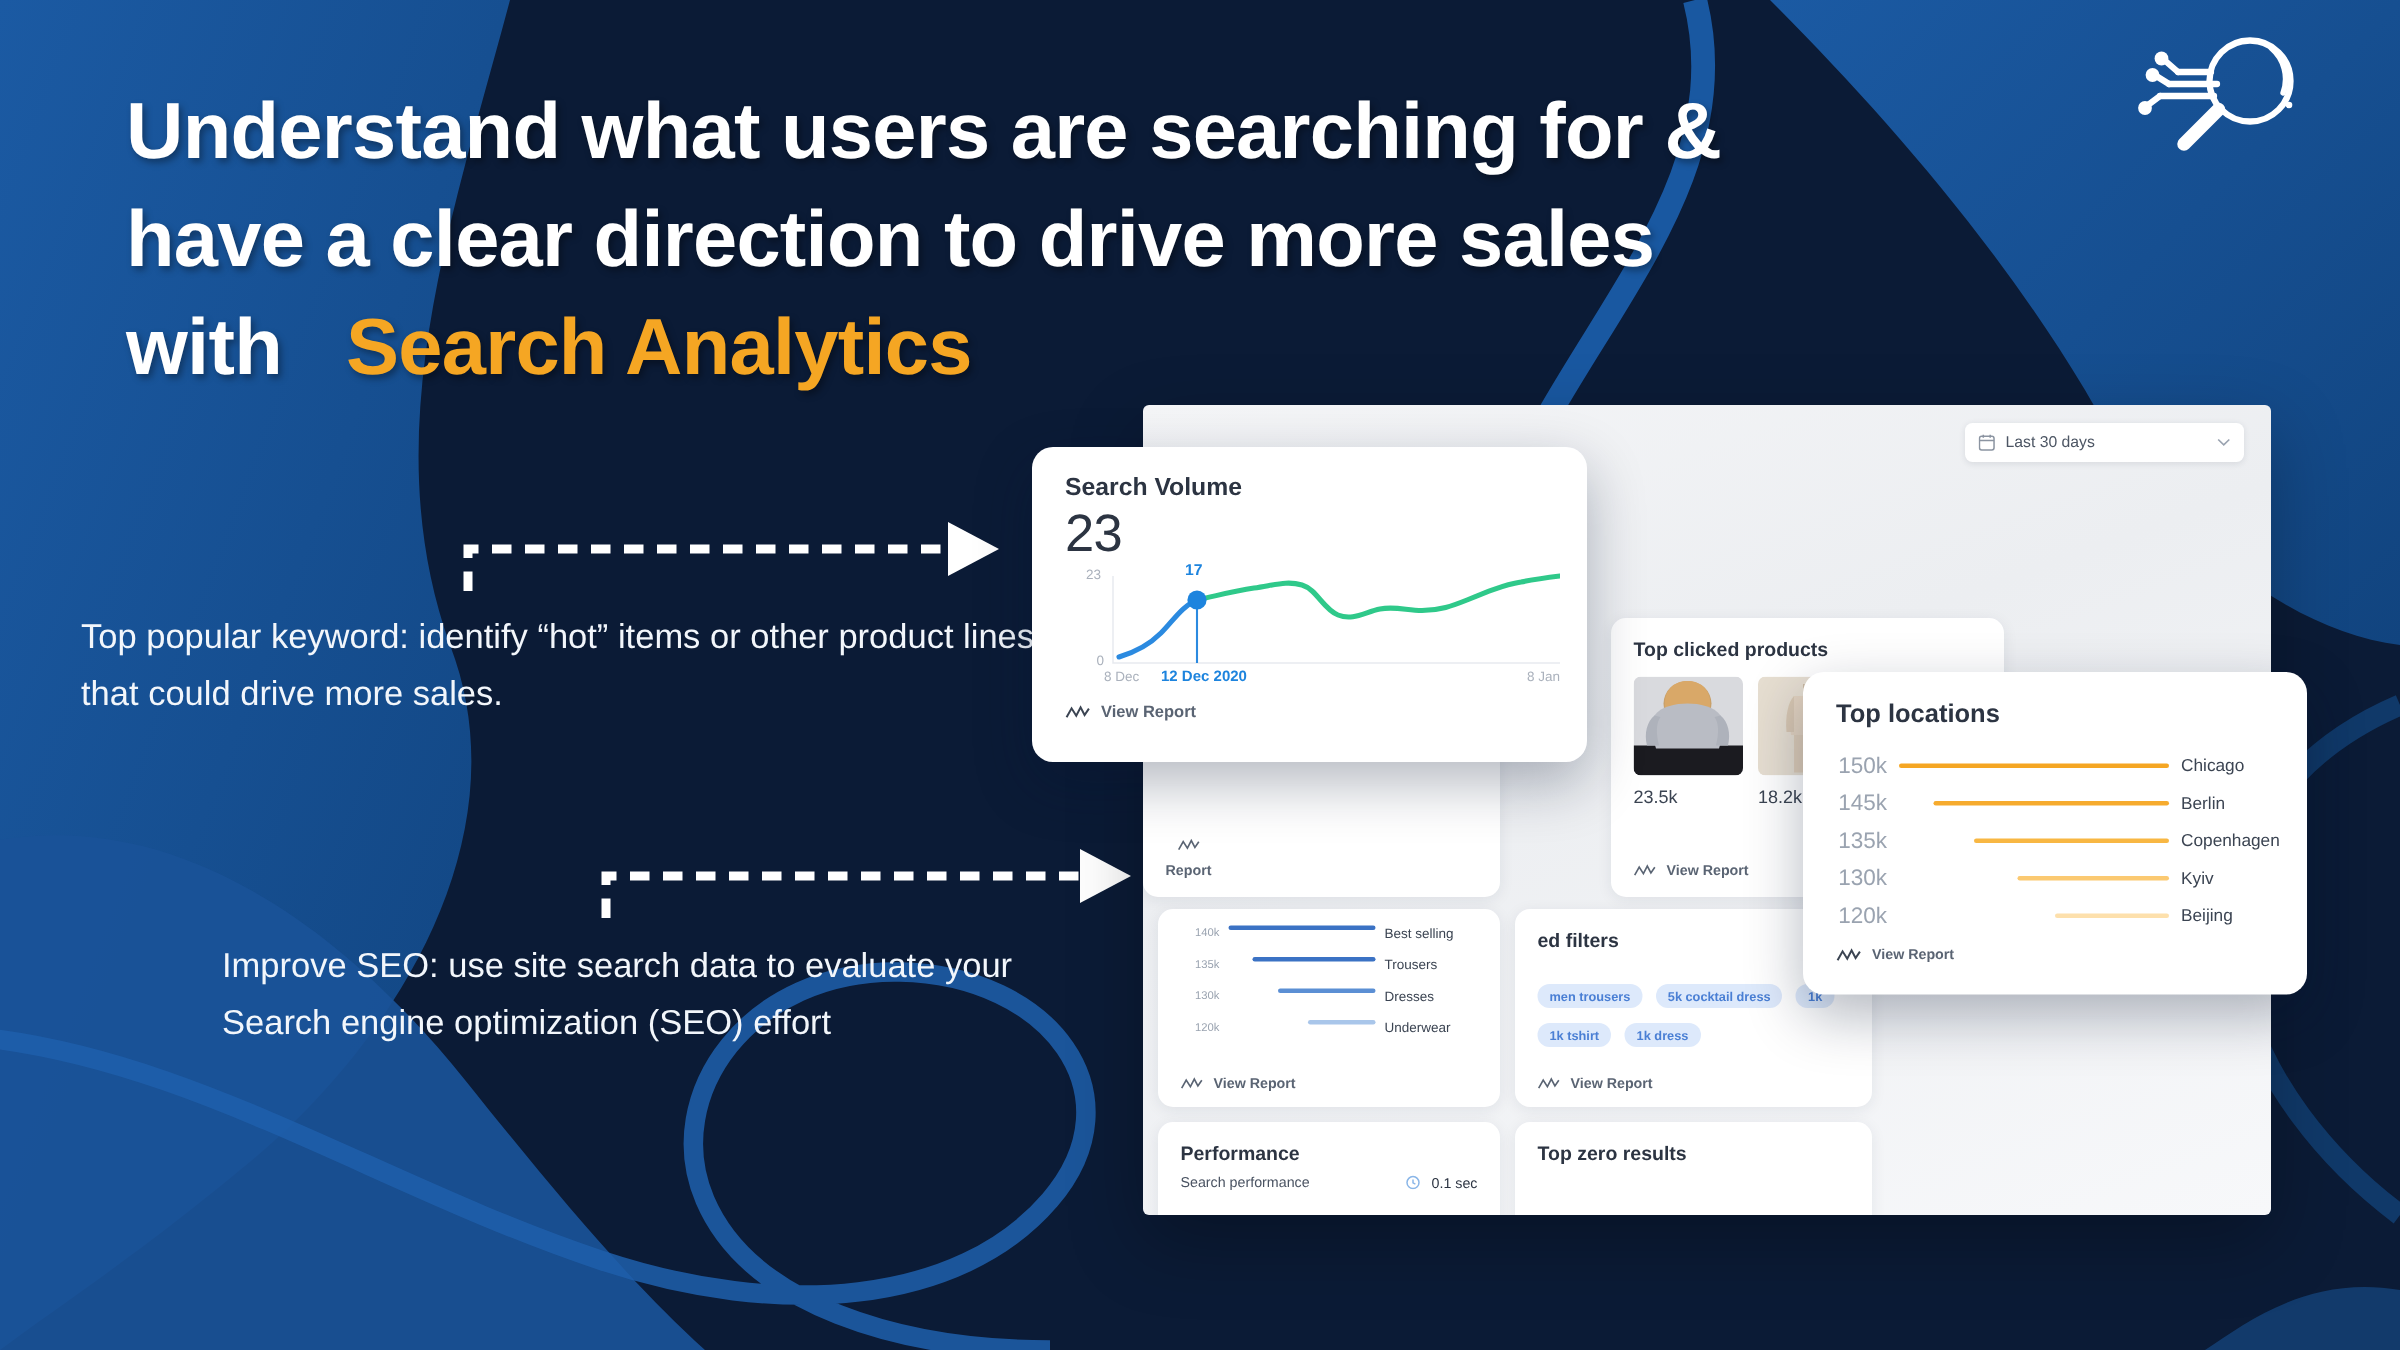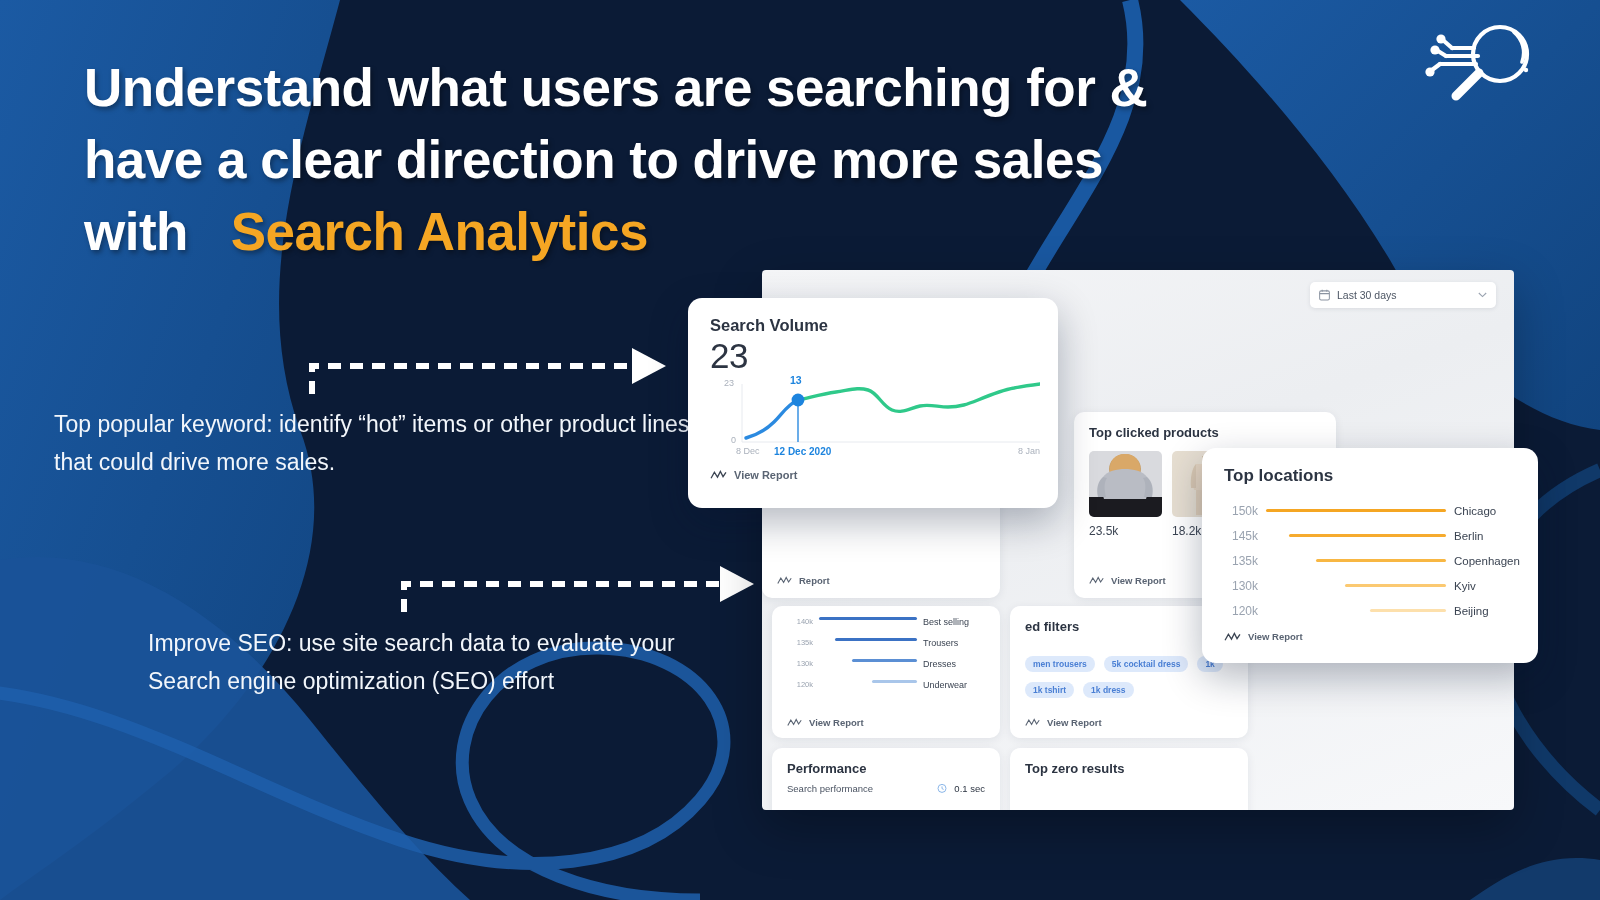--- a/index.html
+++ b/index.html
@@ -109,21 +109,21 @@
   }
   #sv-card { left: 688px; top: 298px; width: 370px; height: 210px; padding: 18px 22px 15px; }
   #sv-title { font-size: 16.5px; font-weight: bold; color: #2c3442; }
   #sv-value { font-size: 35px; color: #2c3442; font-weight: 400; line-height: 1.18; letter-spacing: -0.5px; }
   #sv-chart { position: relative; width: 330px; height: 82px; margin-top: 2px; }
   #sv-foot { margin-top: 9px; }
 
   #loc-card { left: 1202px; top: 448px; width: 336px; height: 215px; padding: 18px 22px 12px; }
   #loc-title { font-size: 17px; font-weight: bold; color: #2c3442; }
   .loc-row { display: flex; align-items: center; gap: 8px; height: 25px; }
-  .loc-val { font-size: 12px; color: #9aa3b0; width: 34px; text-align: right; flex: none; }
+  .loc-val { font-size: 15px; color: #9aa3b0; width: 34px; text-align: right; flex: none; }
   .loc-track { flex: 1; display: flex; justify-content: flex-end; }
   .loc-bar { height: 3.4px; border-radius: 3px; }
   .loc-lbl { font-size: 11.5px; color: #3b4452; width: 62px; flex: none; }
   #loc-foot { margin-top: 8px; }
 </style>
 </head>
 <body>
 
 <div id="stage">
 
@@ -211,21 +211,21 @@
     <div class="pcard" style="left:0px; top:142px; width:238px; height:186px;">
       <div class="pcard-title">h Queries</div>
       <div class="tagrow" style="margin-top:22px;">
         <span class="tag">n trousers</span>
         <span class="tag">5k cocktail dress</span>
       </div>
       <div class="tagrow" style="margin-top:10px;">
         <span class="tag">t</span>
         <span class="tag">1k dress</span>
       </div>
-      <div class="view-report" style="position:absolute;left:15px;bottom:12px;">
+      <div class="view-report" style="position:absolute;left:15px;bottom:12px;flex-direction:column;">
         <svg class="vr-icon" viewBox="0 0 15 9">
           <path d="M0.8,7.4 L3.8,2 L6.6,6.4 L9.2,1.4 L11.6,6 L14.2,2.2" fill="none" stroke="#5a6473" stroke-width="1.1"></path>
         </svg>
         <span>Report</span>
       </div>
     </div>
 
     <span class="tag" style="position:absolute;left:184px;top:187px;">1k party skirt</span>
 
     <div class="pcard" style="left:312px; top:142px; width:262px; height:186px;">
@@ -385,21 +385,21 @@
                  C168,15 172,28 182,32 C192,36 200,30 210,28
                  C220,26 228,29 238,29 C250,29 258,26 268,22
                  C280,17 292,12 304,10 C314,8 322,7 330,6" stroke="#2fc98a" stroke-width="3.4" fill="none" stroke-linecap="round"></path>
 
         <path d="M88,24 V64" stroke="#2b8ae0" stroke-width="1.4"></path>
         <circle cx="88" cy="22" r="6.4" fill="#1d84de"></circle>
       </svg>
 
       <div style="position:absolute;left:14px;top:0px;font-size:9px;color:#aab1bc;">23</div>
       <div style="position:absolute;left:21px;top:57px;font-size:9px;color:#aab1bc;">0</div>
-      <div style="position:absolute;left:80px;top:-4px;font-size:10.5px;font-weight:bold;color:#1d84de;">13</div>
+      <div style="position:absolute;left:80px;top:-4px;font-size:10.5px;font-weight:bold;color:#1d84de;">17</div>
       <div style="position:absolute;left:26px;top:68px;font-size:9px;color:#aab1bc;">8 Dec</div>
       <div style="position:absolute;left:64px;top:68px;font-size:10px;font-weight:bold;color:#1d84de;">12 Dec 2020</div>
       <div style="position:absolute;right:0px;top:68px;font-size:9px;color:#aab1bc;">8 Jan</div>
     </div>
 
     <div id="sv-foot" class="view-report" style="font-size:11px;">
       <svg class="vr-icon" viewBox="0 0 15 9" style="width:17px;height:10px;">
         <path d="M0.8,7.4 L3.8,2 L6.6,6.4 L9.2,1.4 L11.6,6 L14.2,2.2" fill="none" stroke="#3b4452" stroke-width="1.2"></path>
       </svg>
       <span>View Report</span>

